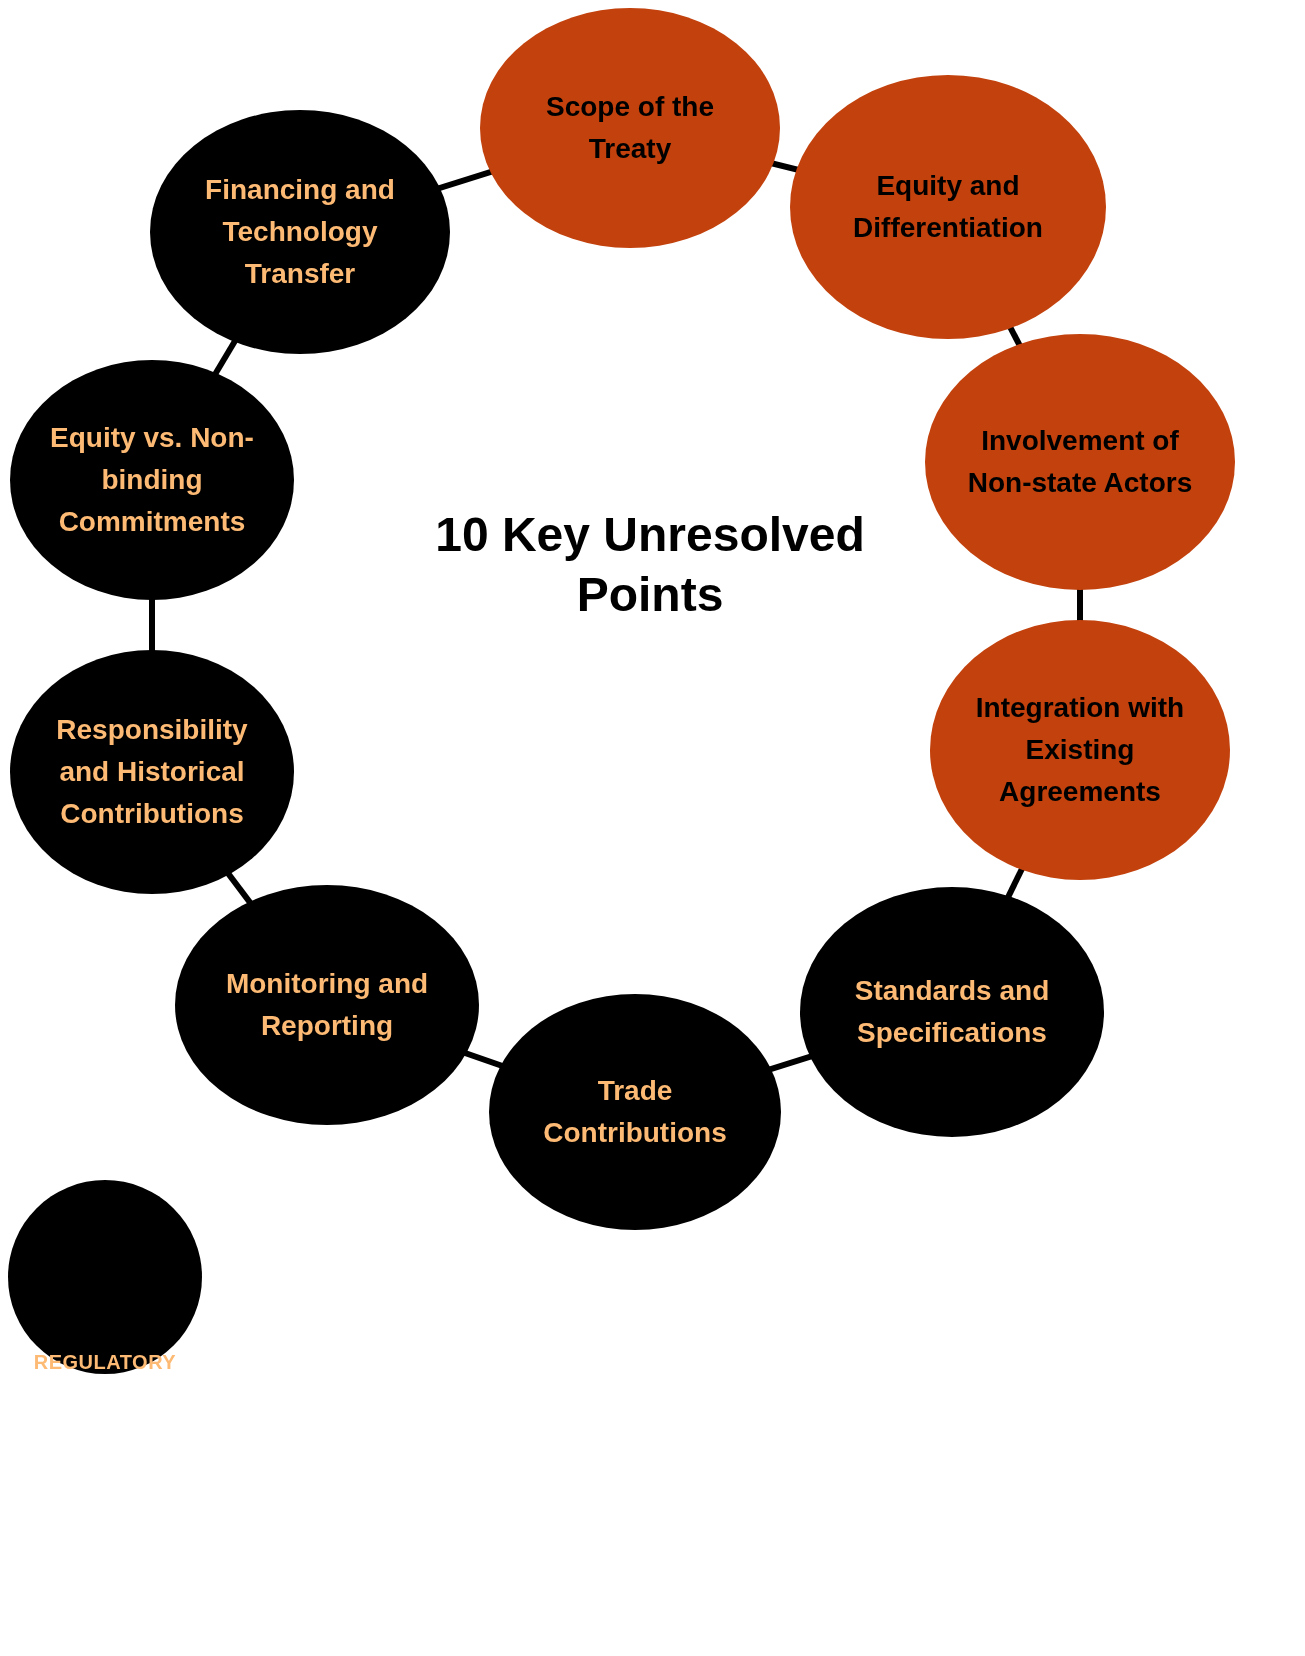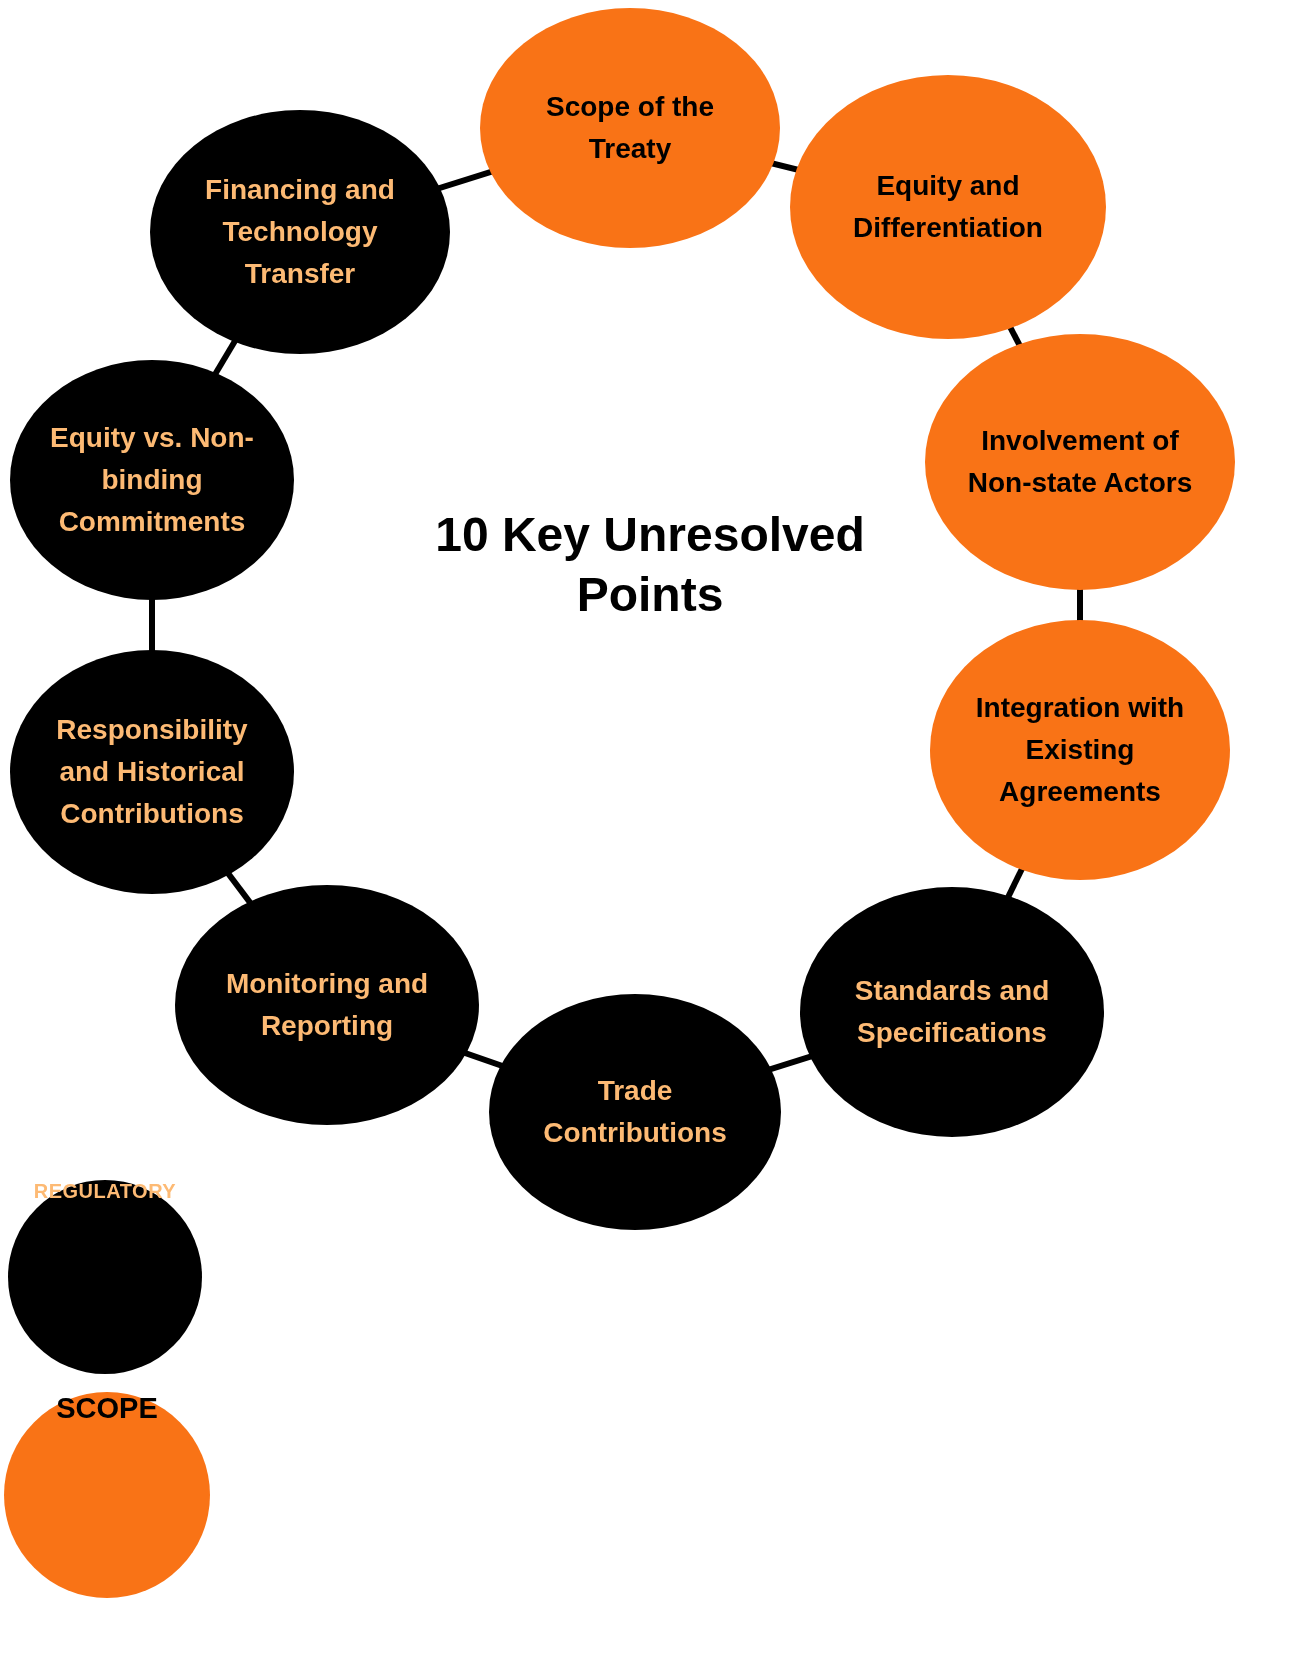--- a/index.html
+++ b/index.html
@@ -33,39 +33,39 @@
     font-size: 28px;
     line-height: 1.5;
     padding: 0 30px;
     box-sizing: border-box;
   }
   .cat-regulatory {
     background: #000000;
     color: #fdba74;
   }
   .cat-scope {
-    background: #f97316;
+    background: #c2410c;
     color: #000000;
   }
   .diagram-title {
     position: absolute;
     left: 395px;
     top: 505px;
     width: 510px;
     text-align: center;
     font-size: 48px;
     font-weight: bold;
     line-height: 1.25;
     color: #000000;
   }
   .legend-circle {
     position: absolute;
     border-radius: 50%;
     display: flex;
-    align-items: flex-start;
+    align-items: flex-end;
     justify-content: center;
     text-align: center;
     font-weight: bold;
     box-sizing: border-box;
   }
   .legend-regulatory {
     left: 8px;
     top: 1180px;
     width: 194px;
     height: 194px;
@@ -148,17 +148,14 @@
   </div>
 
   <div class="node cat-regulatory n9">
     <span>Financing and Technology Transfer</span>
   </div>
 
   <div class="legend-circle legend-regulatory cat-regulatory">
     <span>REGULATORY</span>
   </div>
 
-  <div class="legend-circle legend-scope cat-scope">
-    <span>SCOPE</span>
-  </div>
 
 </div>
 
 </body></html>

